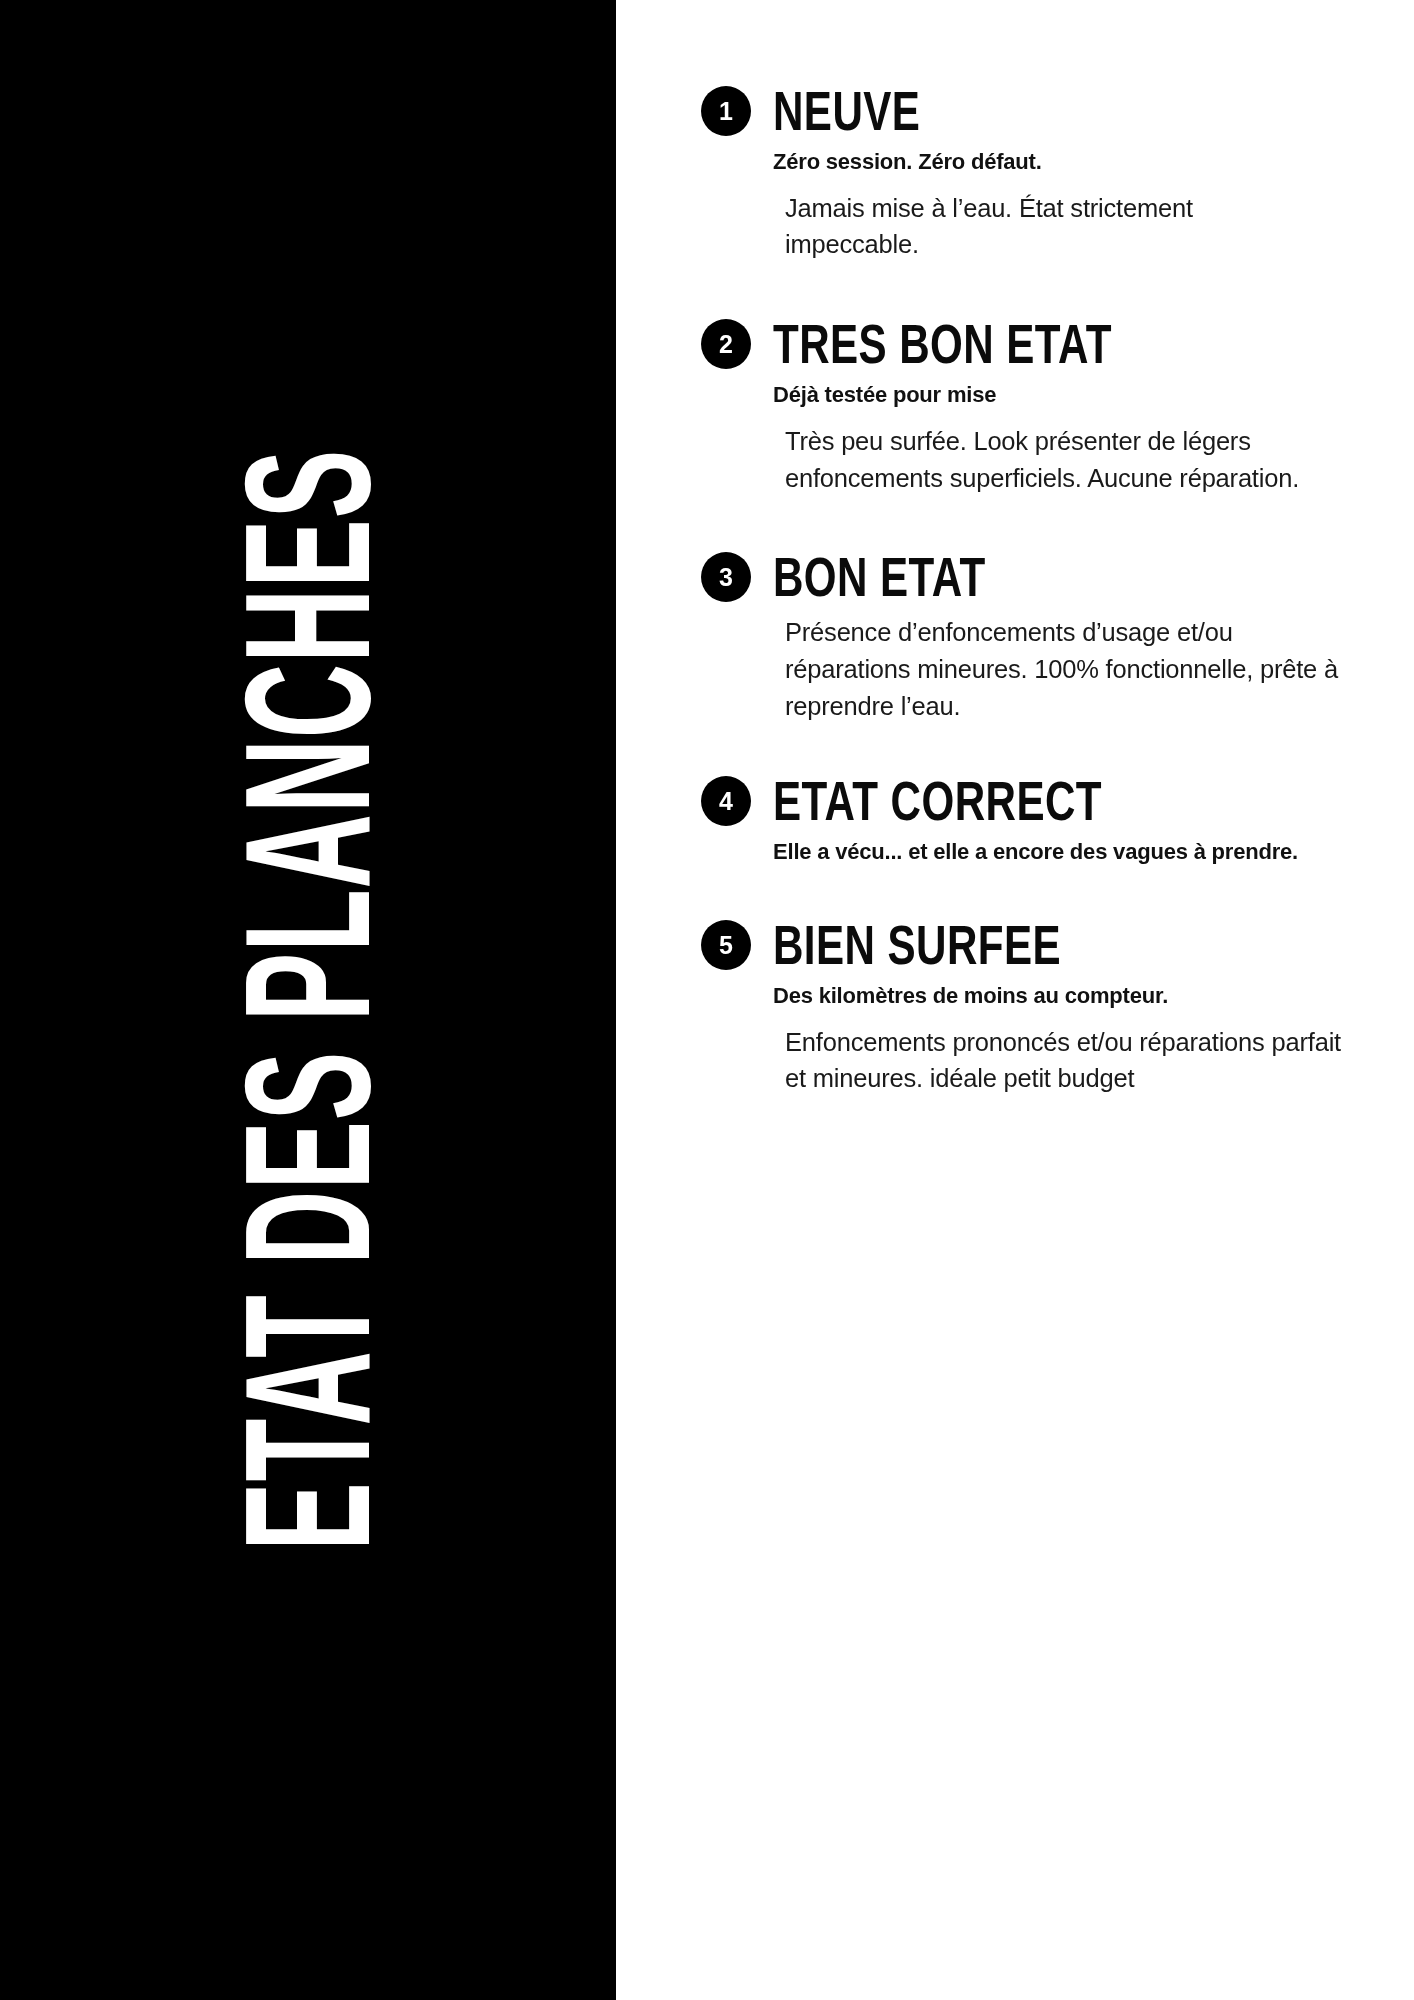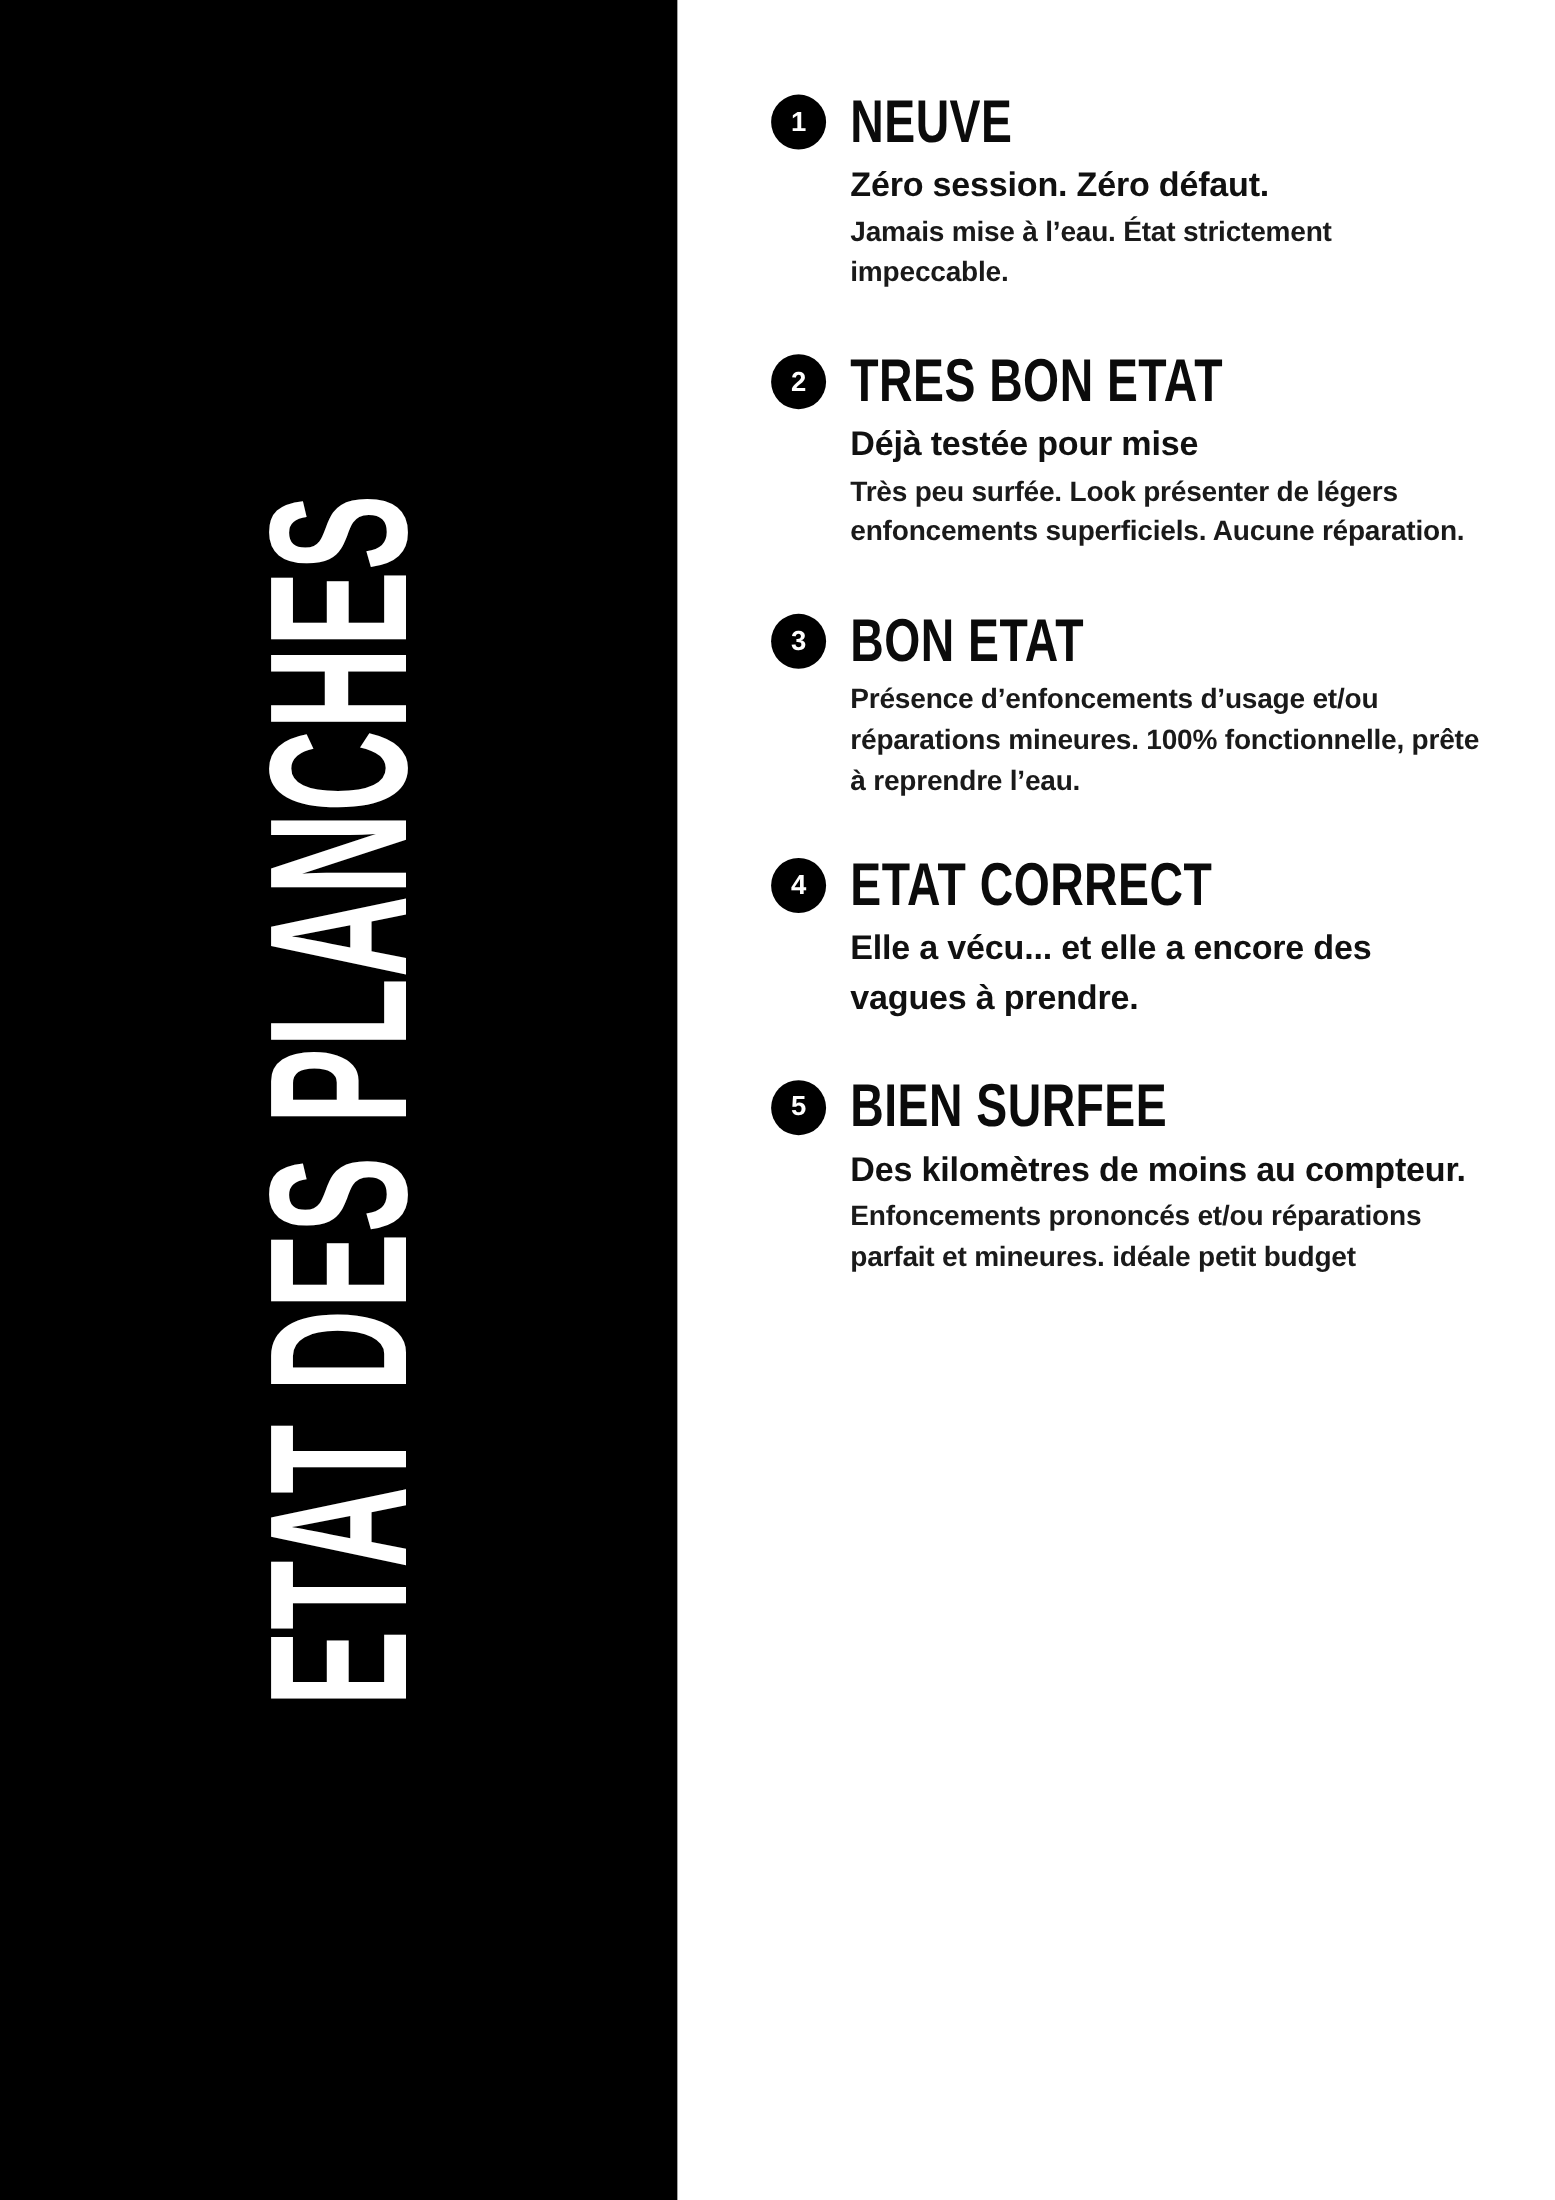--- a/index.html
+++ b/index.html
@@ -106,33 +106,33 @@
     transform: scaleX(0.86) scaleY(1.12);
     transform-origin: left center;
   }
   .item-body {
     padding-left: 72px;
     max-width: 560px;
   }
   .lead {
     font-family: "Liberation Sans", sans-serif;
     font-weight: 700;
-    font-size: 31px;
+    font-size: 22px;
     line-height: 1.44;
     color: #111111;
     margin: 0 0 2px 0;
     letter-spacing: -0.2px;
   }
   .desc {
     font-family: "Liberation Sans", sans-serif;
-    font-weight: 700;
+    font-weight: 400;
     font-size: 25.5px;
     line-height: 1.44;
     color: #1a1a1a;
-    margin: 0;
+    margin: 12px;
     letter-spacing: -0.2px;
   }
 
   
   .item-1 { margin-top: 0; margin-bottom: 56px; }
   .item-2 { margin-bottom: 56px; }
   .item-3 { margin-bottom: 52px; }
   .item-4 { margin-bottom: 52px; }
   .item-5 { margin-bottom: 0; }
 

